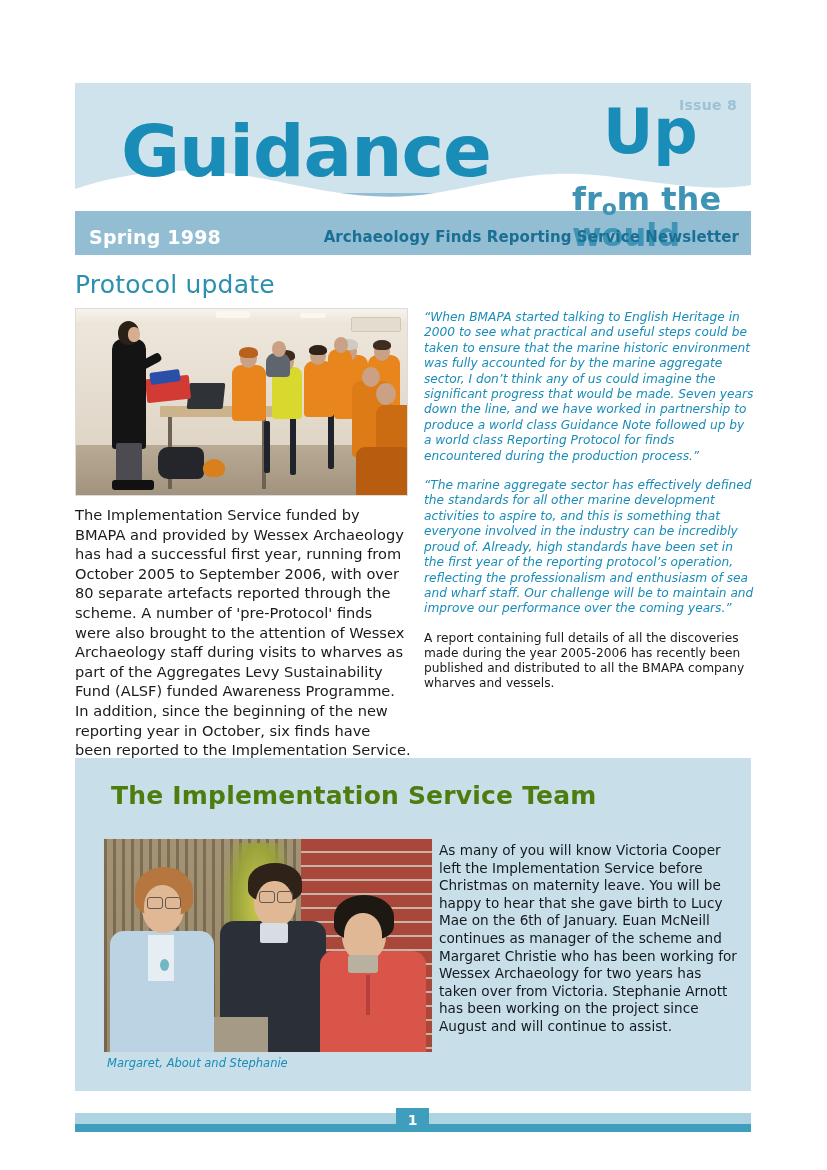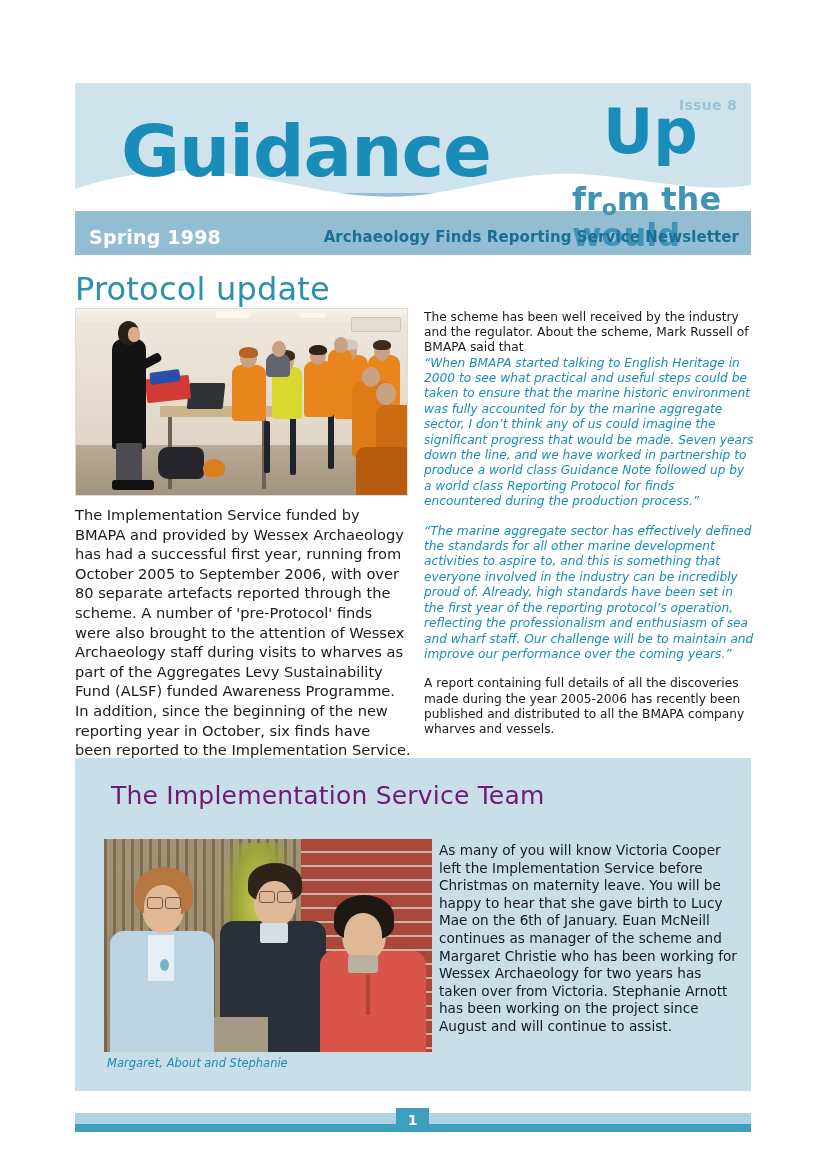--- a/index.html
+++ b/index.html
@@ -112,21 +112,21 @@
     font-weight: bold;
     color: #1a6f94;
     letter-spacing: 0.1px;
   }
 
   
   .section-heading {
     position: absolute;
     left: 75px;
     top: 270px;
-    font-size: 32px;
+    font-size: 25px;
     color: #2b8fae;
     letter-spacing: 0.2px;
   }
 
   
   .photo {
     position: relative;
     overflow: hidden;
     background: #b9b2a6;
   }
@@ -371,22 +371,23 @@
     top: 758px;
     width: 676px;
     height: 333px;
     background: #c8dee9;
   }
   .team-title {
     position: absolute;
     left: 36px;
     top: 23px;
     font-size: 25px;
-    color: #701a75;
+    color: #4d7c0f;
     letter-spacing: 0.2px;
+    font-weight: bold;
   }
   .team-text {
     position: absolute;
     left: 364px;
     top: 84px;
     width: 300px;
     font-size: 13.6px;
     line-height: 17.6px;
     color: #13191e;
   }
@@ -520,21 +521,20 @@
 
     <div class="ph-worker" style="left:300px; top:96px; width:42px; height:90px; background:#cc6c12;"></div>
     <div class="ph-head" style="left:300px; top:74px; width:20px; height:22px;"></div>
 
     <div class="ph-worker" style="left:280px; top:138px; width:56px; height:50px; background:#b85d10;"></div>
   </div>
 
   <div class="col-left">The Implementation Service funded by BMAPA and provided by Wessex Archaeology has had a successful first year, running from October 2005 to September 2006, with over 80 separate artefacts reported through the scheme.  A number of 'pre-Protocol' finds were also brought to the attention of Wessex Archaeology staff during visits to wharves as part of the Aggregates Levy Sustainability Fund (ALSF) funded Awareness Programme. In addition, since the beginning of the new reporting year in October, six finds have been reported to the Implementation Service.</div>
 
   <div class="col-right">
-    <p class="quote-intro">The scheme has been well received by the industry and the regulator. About the scheme, Mark Russell of BMAPA said that</p>
     <p class="quote">“When BMAPA started talking to English Heritage in 2000 to see what practical and useful steps could be taken to ensure that the marine historic environment was fully accounted for by the marine aggregate sector, I don’t think any of us could imagine the significant progress that would be made. Seven years down the line, and we have worked in partnership to produce a world class Guidance Note followed up by a world class Reporting Protocol for finds encountered during the production process.”</p>
     <p class="quote">“The marine aggregate sector has effectively defined the standards for all other marine development activities to aspire to, and this is something that everyone involved in the industry can be incredibly proud of. Already, high standards have been set in the first year of the reporting protocol’s operation, reflecting the professionalism and enthusiasm of sea and wharf staff. Our challenge will be to maintain and improve our performance over the coming years.”</p>
     <p>A report containing full details of all the discoveries made during the year 2005-2006 has recently been published and distributed to all the BMAPA company wharves and vessels.</p>
   </div>
 
   <div class="team-panel">
     <div class="team-title">The Implementation Service Team</div>
     <div class="team-text">As many of you will know Victoria Cooper left the Implementation Service before Christmas on maternity leave. You will be happy to hear that she gave birth to Lucy Mae on the 6th of January. Euan McNeill continues as manager of the scheme and Margaret Christie who has been working for Wessex Archaeology for two years has taken over from Victoria. Stephanie Arnott has been working on the project since August and will continue to assist.</div>
     <div class="team-caption">Margaret, About and Stephanie</div>
   </div>

